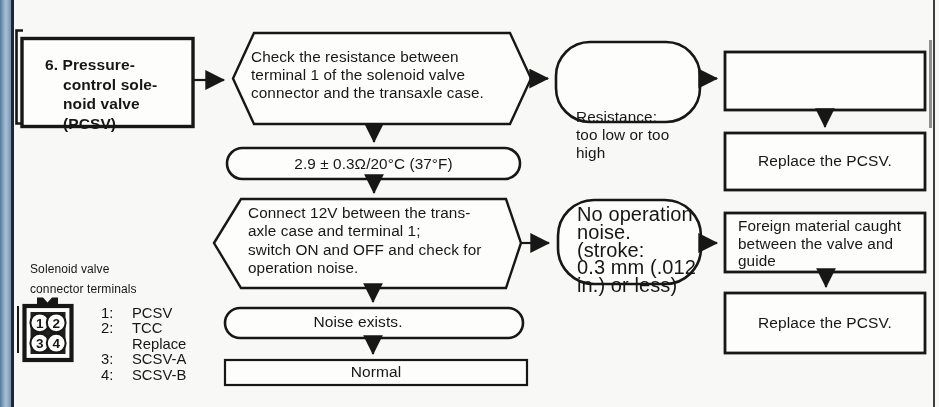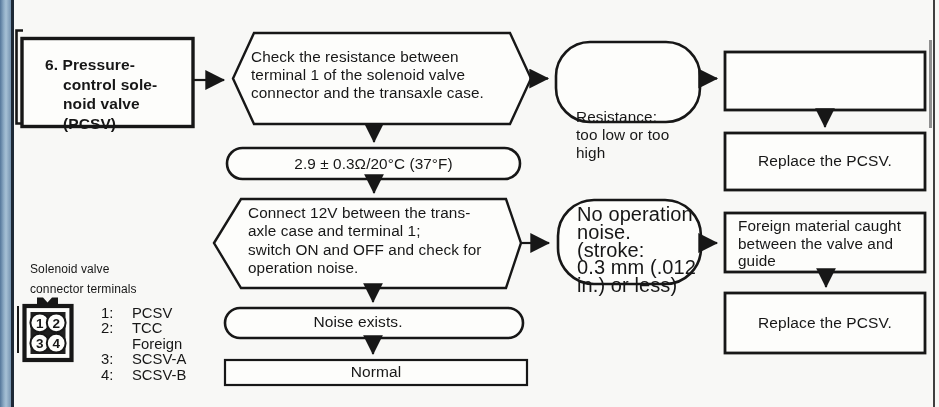--- a/index.html
+++ b/index.html
@@ -129,21 +129,21 @@
   <div class="t" style="left:30px;top:259px;width:172px;font-size:12px;line-height:20px;">Solenoid valve
 connector terminals</div>
 
   <div class="lrow" style="top:306px;">
     <span class="lnum">1:</span>
     <span class="lname">PCSV</span>
   </div>
   <div class="lrow" style="top:321px;">
     <span class="lnum">2:</span>
     <span class="lname">TCC
-Foreign</span>
+Replace</span>
   </div>
   <div class="lrow" style="top:352px;">
     <span class="lnum">3:</span>
     <span class="lname">SCSV-A</span>
   </div>
   <div class="lrow" style="top:368px;">
     <span class="lnum">4:</span>
     <span class="lname">SCSV-B</span>
   </div>
 

